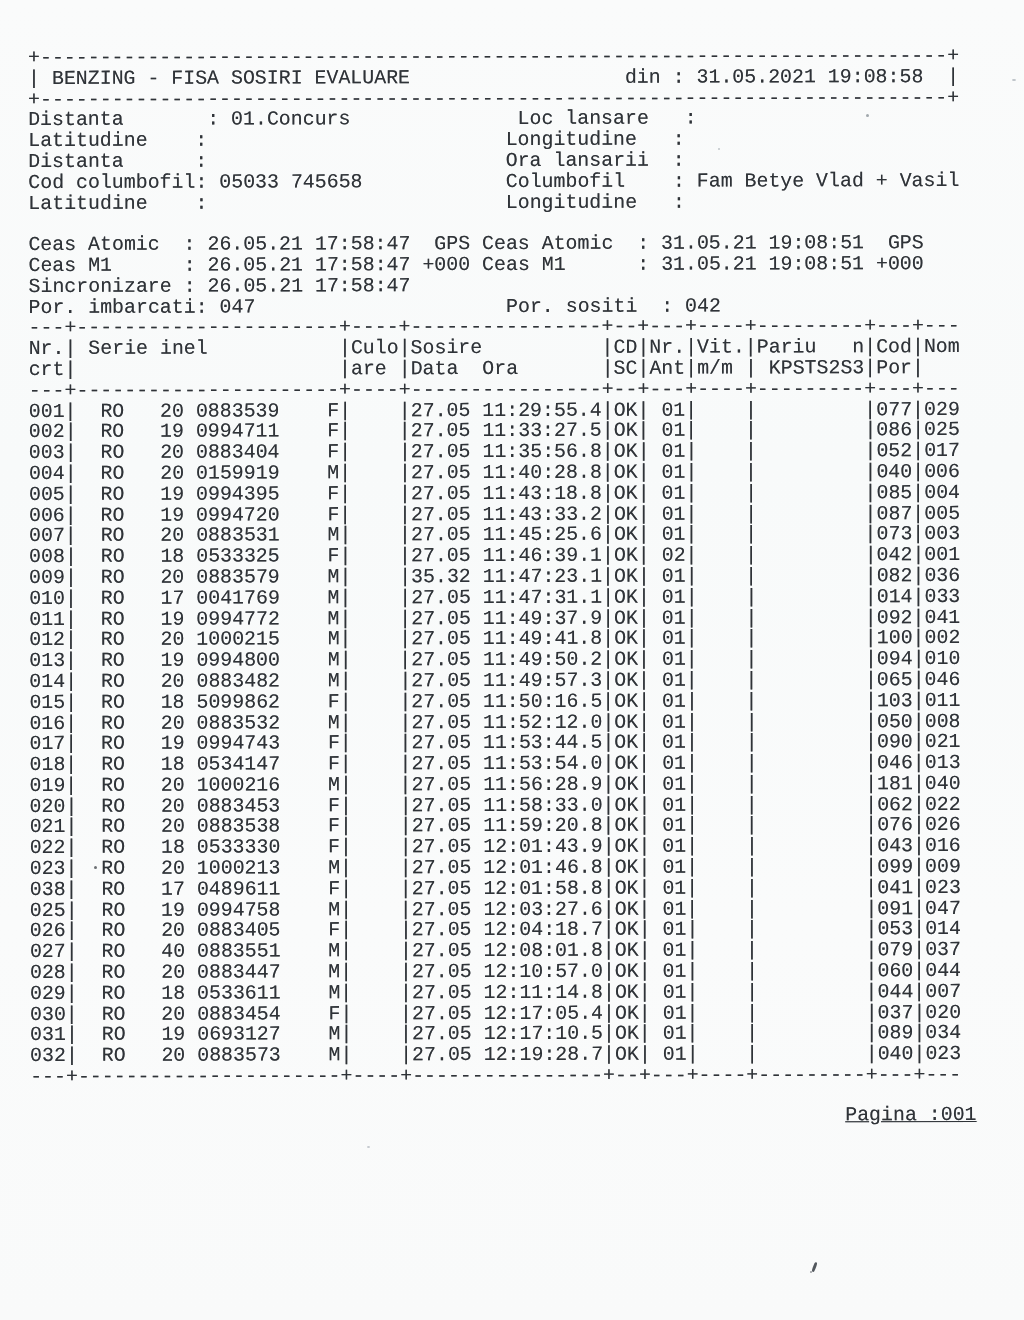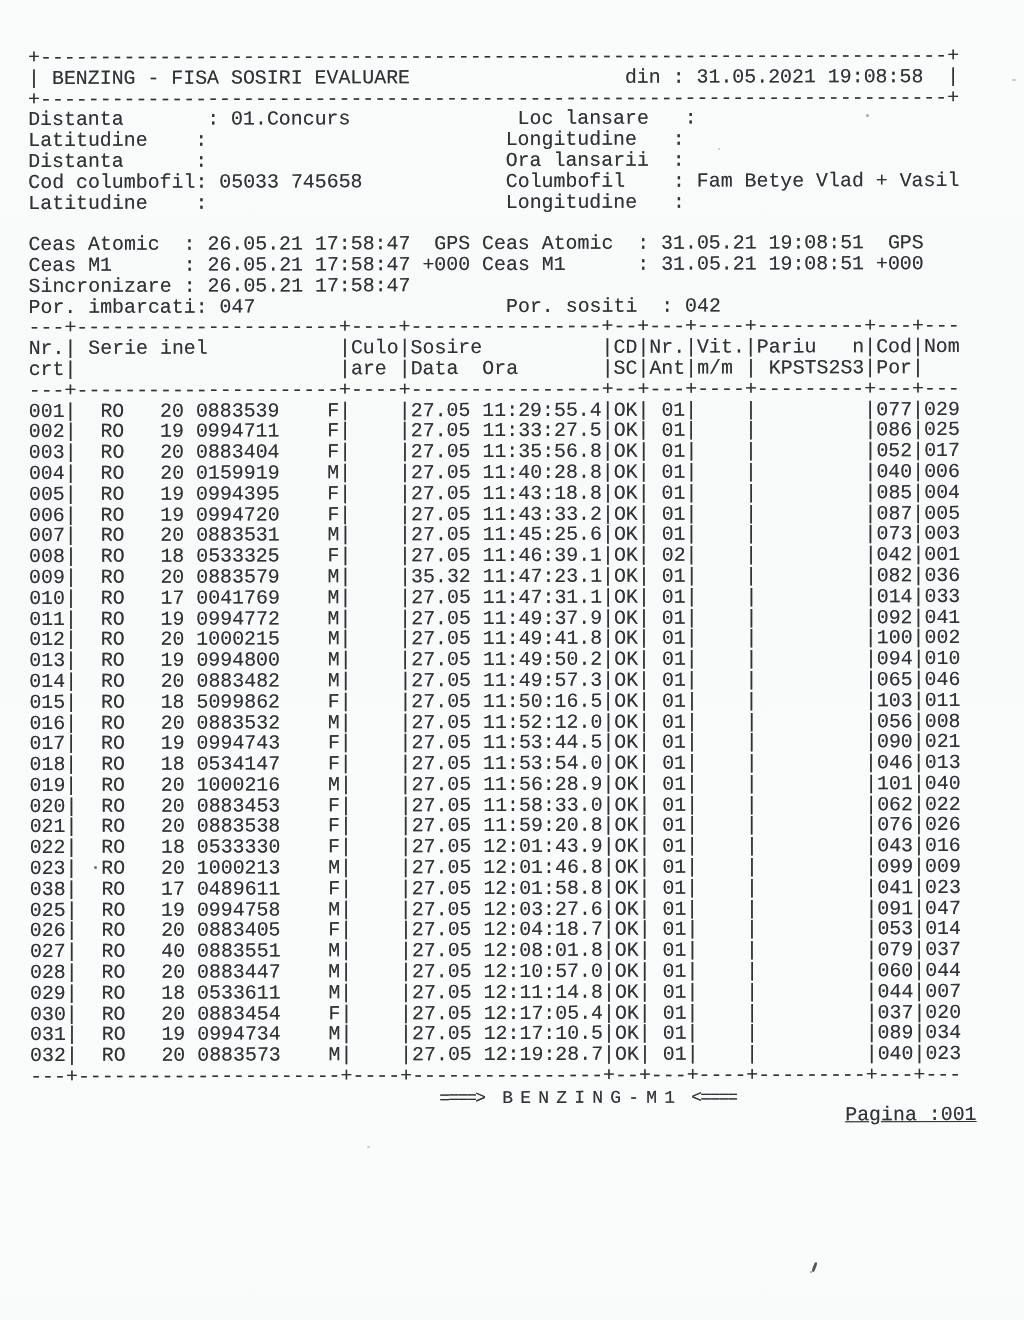--- a/index.html
+++ b/index.html
@@ -71,41 +71,40 @@
         <div class="ln"><span>006</span><span>|</span><span>  RO   19 0994720    F</span><span>|</span><span>    </span><span>|</span><span>27.05 11:43:33.2</span><span>|</span><span>OK</span><span>|</span><span> 01</span><span>|</span><span>    </span><span>|</span><span>         </span><span>|</span><span>087</span><span>|</span><span>005</span></div>
         <div class="ln"><span>007</span><span>|</span><span>  RO   20 0883531    M</span><span>|</span><span>    </span><span>|</span><span>27.05 11:45:25.6</span><span>|</span><span>OK</span><span>|</span><span> 01</span><span>|</span><span>    </span><span>|</span><span>         </span><span>|</span><span>073</span><span>|</span><span>003</span></div>
         <div class="ln"><span>008</span><span>|</span><span>  RO   18 0533325    F</span><span>|</span><span>    </span><span>|</span><span>27.05 11:46:39.1</span><span>|</span><span>OK</span><span>|</span><span> 02</span><span>|</span><span>    </span><span>|</span><span>         </span><span>|</span><span>042</span><span>|</span><span>001</span></div>
         <div class="ln"><span>009</span><span>|</span><span>  RO   20 0883579    M</span><span>|</span><span>    </span><span>|</span><span>35.32 11:47:23.1</span><span>|</span><span>OK</span><span>|</span><span> 01</span><span>|</span><span>    </span><span>|</span><span>         </span><span>|</span><span>082</span><span>|</span><span>036</span></div>
         <div class="ln"><span>010</span><span>|</span><span>  RO   17 0041769    M</span><span>|</span><span>    </span><span>|</span><span>27.05 11:47:31.1</span><span>|</span><span>OK</span><span>|</span><span> 01</span><span>|</span><span>    </span><span>|</span><span>         </span><span>|</span><span>014</span><span>|</span><span>033</span></div>
         <div class="ln"><span>011</span><span>|</span><span>  RO   19 0994772    M</span><span>|</span><span>    </span><span>|</span><span>27.05 11:49:37.9</span><span>|</span><span>OK</span><span>|</span><span> 01</span><span>|</span><span>    </span><span>|</span><span>         </span><span>|</span><span>092</span><span>|</span><span>041</span></div>
         <div class="ln"><span>012</span><span>|</span><span>  RO   20 1000215    M</span><span>|</span><span>    </span><span>|</span><span>27.05 11:49:41.8</span><span>|</span><span>OK</span><span>|</span><span> 01</span><span>|</span><span>    </span><span>|</span><span>         </span><span>|</span><span>100</span><span>|</span><span>002</span></div>
         <div class="ln"><span>013</span><span>|</span><span>  RO   19 0994800    M</span><span>|</span><span>    </span><span>|</span><span>27.05 11:49:50.2</span><span>|</span><span>OK</span><span>|</span><span> 01</span><span>|</span><span>    </span><span>|</span><span>         </span><span>|</span><span>094</span><span>|</span><span>010</span></div>
         <div class="ln"><span>014</span><span>|</span><span>  RO   20 0883482    M</span><span>|</span><span>    </span><span>|</span><span>27.05 11:49:57.3</span><span>|</span><span>OK</span><span>|</span><span> 01</span><span>|</span><span>    </span><span>|</span><span>         </span><span>|</span><span>065</span><span>|</span><span>046</span></div>
         <div class="ln"><span>015</span><span>|</span><span>  RO   18 5099862    F</span><span>|</span><span>    </span><span>|</span><span>27.05 11:50:16.5</span><span>|</span><span>OK</span><span>|</span><span> 01</span><span>|</span><span>    </span><span>|</span><span>         </span><span>|</span><span>103</span><span>|</span><span>011</span></div>
-        <div class="ln"><span>016</span><span>|</span><span>  RO   20 0883532    M</span><span>|</span><span>    </span><span>|</span><span>27.05 11:52:12.0</span><span>|</span><span>OK</span><span>|</span><span> 01</span><span>|</span><span>    </span><span>|</span><span>         </span><span>|</span><span>056</span><span>|</span><span>008</span></div>
+        <div class="ln"><span>016</span><span>|</span><span>  RO   20 0883532    M</span><span>|</span><span>    </span><span>|</span><span>27.05 11:52:12.0</span><span>|</span><span>OK</span><span>|</span><span> 01</span><span>|</span><span>    </span><span>|</span><span>         </span><span>|</span><span>050</span><span>|</span><span>008</span></div>
         <div class="ln"><span>017</span><span>|</span><span>  RO   19 0994743    F</span><span>|</span><span>    </span><span>|</span><span>27.05 11:53:44.5</span><span>|</span><span>OK</span><span>|</span><span> 01</span><span>|</span><span>    </span><span>|</span><span>         </span><span>|</span><span>090</span><span>|</span><span>021</span></div>
         <div class="ln"><span>018</span><span>|</span><span>  RO   18 0534147    F</span><span>|</span><span>    </span><span>|</span><span>27.05 11:53:54.0</span><span>|</span><span>OK</span><span>|</span><span> 01</span><span>|</span><span>    </span><span>|</span><span>         </span><span>|</span><span>046</span><span>|</span><span>013</span></div>
-        <div class="ln"><span>019</span><span>|</span><span>  RO   20 1000216    M</span><span>|</span><span>    </span><span>|</span><span>27.05 11:56:28.9</span><span>|</span><span>OK</span><span>|</span><span> 01</span><span>|</span><span>    </span><span>|</span><span>         </span><span>|</span><span>101</span><span>|</span><span>040</span></div>
+        <div class="ln"><span>019</span><span>|</span><span>  RO   20 1000216    M</span><span>|</span><span>    </span><span>|</span><span>27.05 11:56:28.9</span><span>|</span><span>OK</span><span>|</span><span> 01</span><span>|</span><span>    </span><span>|</span><span>         </span><span>|</span><span>181</span><span>|</span><span>040</span></div>
         <div class="ln"><span>020</span><span>|</span><span>  RO   20 0883453    F</span><span>|</span><span>    </span><span>|</span><span>27.05 11:58:33.0</span><span>|</span><span>OK</span><span>|</span><span> 01</span><span>|</span><span>    </span><span>|</span><span>         </span><span>|</span><span>062</span><span>|</span><span>022</span></div>
         <div class="ln"><span>021</span><span>|</span><span>  RO   20 0883538    F</span><span>|</span><span>    </span><span>|</span><span>27.05 11:59:20.8</span><span>|</span><span>OK</span><span>|</span><span> 01</span><span>|</span><span>    </span><span>|</span><span>         </span><span>|</span><span>076</span><span>|</span><span>026</span></div>
         <div class="ln"><span>022</span><span>|</span><span>  RO   18 0533330    F</span><span>|</span><span>    </span><span>|</span><span>27.05 12:01:43.9</span><span>|</span><span>OK</span><span>|</span><span> 01</span><span>|</span><span>    </span><span>|</span><span>         </span><span>|</span><span>043</span><span>|</span><span>016</span></div>
         <div class="ln"><span>023</span><span>|</span><span>  RO   20 1000213    M</span><span>|</span><span>    </span><span>|</span><span>27.05 12:01:46.8</span><span>|</span><span>OK</span><span>|</span><span> 01</span><span>|</span><span>    </span><span>|</span><span>         </span><span>|</span><span>099</span><span>|</span><span>009</span></div>
         <div class="ln"><span>038</span><span>|</span><span>  RO   17 0489611    F</span><span>|</span><span>    </span><span>|</span><span>27.05 12:01:58.8</span><span>|</span><span>OK</span><span>|</span><span> 01</span><span>|</span><span>    </span><span>|</span><span>         </span><span>|</span><span>041</span><span>|</span><span>023</span></div>
         <div class="ln"><span>025</span><span>|</span><span>  RO   19 0994758    M</span><span>|</span><span>    </span><span>|</span><span>27.05 12:03:27.6</span><span>|</span><span>OK</span><span>|</span><span> 01</span><span>|</span><span>    </span><span>|</span><span>         </span><span>|</span><span>091</span><span>|</span><span>047</span></div>
         <div class="ln"><span>026</span><span>|</span><span>  RO   20 0883405    F</span><span>|</span><span>    </span><span>|</span><span>27.05 12:04:18.7</span><span>|</span><span>OK</span><span>|</span><span> 01</span><span>|</span><span>    </span><span>|</span><span>         </span><span>|</span><span>053</span><span>|</span><span>014</span></div>
         <div class="ln"><span>027</span><span>|</span><span>  RO   40 0883551    M</span><span>|</span><span>    </span><span>|</span><span>27.05 12:08:01.8</span><span>|</span><span>OK</span><span>|</span><span> 01</span><span>|</span><span>    </span><span>|</span><span>         </span><span>|</span><span>079</span><span>|</span><span>037</span></div>
         <div class="ln"><span>028</span><span>|</span><span>  RO   20 0883447    M</span><span>|</span><span>    </span><span>|</span><span>27.05 12:10:57.0</span><span>|</span><span>OK</span><span>|</span><span> 01</span><span>|</span><span>    </span><span>|</span><span>         </span><span>|</span><span>060</span><span>|</span><span>044</span></div>
         <div class="ln"><span>029</span><span>|</span><span>  RO   18 0533611    M</span><span>|</span><span>    </span><span>|</span><span>27.05 12:11:14.8</span><span>|</span><span>OK</span><span>|</span><span> 01</span><span>|</span><span>    </span><span>|</span><span>         </span><span>|</span><span>044</span><span>|</span><span>007</span></div>
         <div class="ln"><span>030</span><span>|</span><span>  RO   20 0883454    F</span><span>|</span><span>    </span><span>|</span><span>27.05 12:17:05.4</span><span>|</span><span>OK</span><span>|</span><span> 01</span><span>|</span><span>    </span><span>|</span><span>         </span><span>|</span><span>037</span><span>|</span><span>020</span></div>
-        <div class="ln"><span>031</span><span>|</span><span>  RO   19 0994734    M</span><span>|</span><span>    </span><span>|</span><span>27.05 12:17:10.5</span><span>|</span><span>OK</span><span>|</span><span> 01</span><span>|</span><span>    </span><span>|</span><span>         </span><span>|</span><span>089</span><span>|</span><span>034</span></div>
+        <div class="ln"><span>031</span><span>|</span><span>  RO   19 0693127    M</span><span>|</span><span>    </span><span>|</span><span>27.05 12:17:10.5</span><span>|</span><span>OK</span><span>|</span><span> 01</span><span>|</span><span>    </span><span>|</span><span>         </span><span>|</span><span>089</span><span>|</span><span>034</span></div>
         <div class="ln"><span>032</span><span>|</span><span>  RO   20 0883573    M</span><span>|</span><span>    </span><span>|</span><span>27.05 12:19:28.7</span><span>|</span><span>OK</span><span>|</span><span> 01</span><span>|</span><span>    </span><span>|</span><span>         </span><span>|</span><span>040</span><span>|</span><span>023</span></div>
         <div class="ln"><span>---+----------------------+----+----------------+--+---+----+---------+---+---</span></div>
       </div>
     <div class="footer-line">
-      <span class="banner">====&gt;  B E N Z I N G - M 1  &lt;====</span>
       <span class="pagina">Pagina :001</span>
     </div>
   </div>
   <div class="speck" id="spk1"></div>
   <div class="speck" id="spk2"></div>
   <div class="speck" id="spk3"></div>
   <div class="speck" id="spk4"></div>
   <div class="speck" id="spk5"></div>
   <div class="penmark"></div>
   <div class="penmark2"></div>

